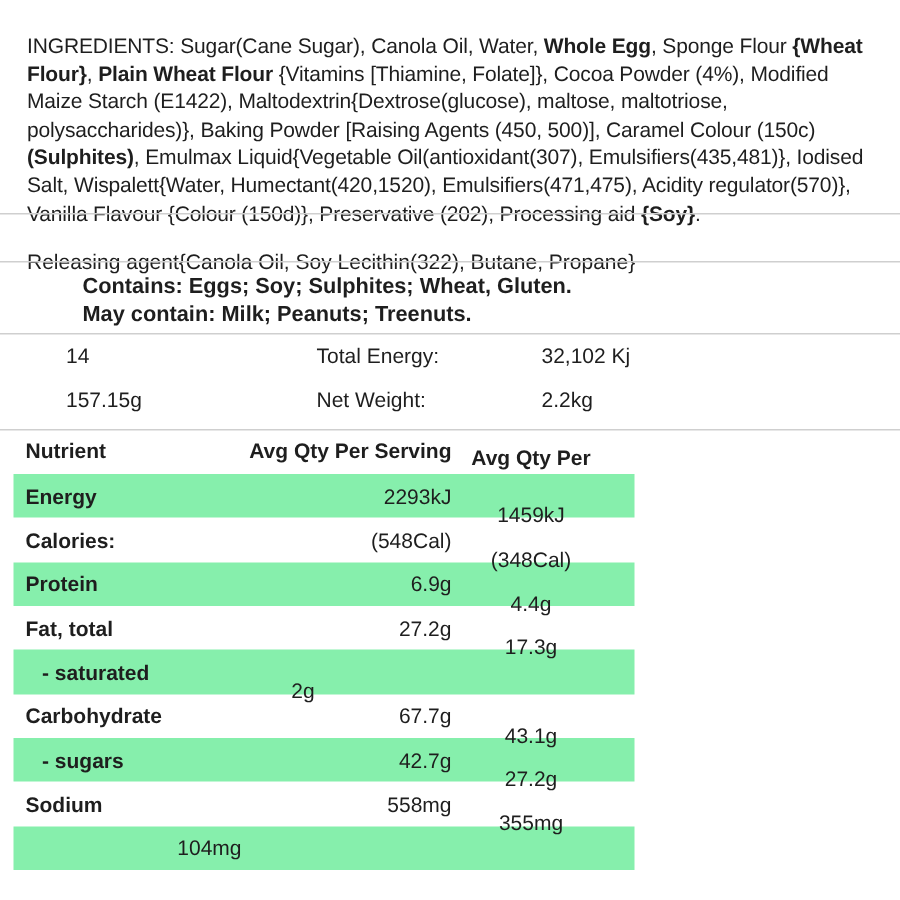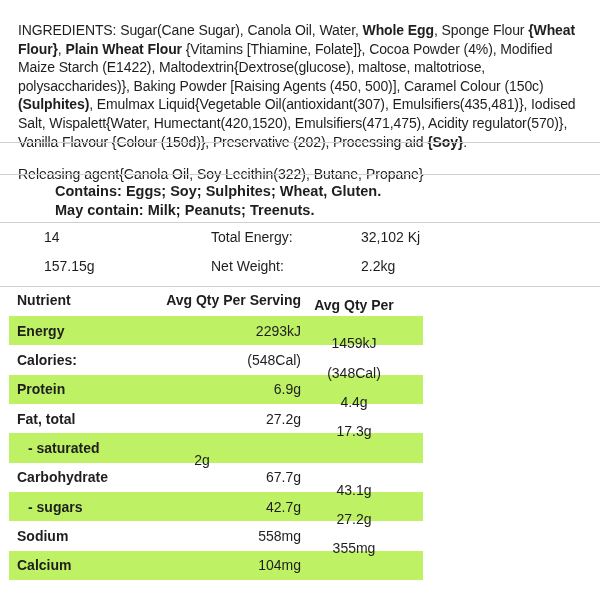--- a/index.html
+++ b/index.html
@@ -35,21 +35,21 @@
   .summary-row .slabel { position:absolute; left:185px; }
   .summary-row .svalue { position:absolute; left:335px; }
   .ntable-header {
     position:absolute; left:9px; top:290px; width:414px;
     display:flex; align-items:center; font-size:14px; font-weight:bold; height:20px;
   }
   .ntable-body { position:absolute; left:9px; top:316px; width:414px; }
   .nrow {
     height:29.33px; display:flex; align-items:center; font-size:14px;
   }
-  .nrow.shaded { background:#bef264; }
+  .nrow.shaded { background:#86efac; }
   .c1 { width:140px; padding-left:8px; box-sizing:border-box; font-weight:bold; }
   .nrow.indent .c1 { padding-left:19px; }
   .c2 { width:152px; text-align:right; }
   .c3 { width:106px; text-align:center;margin-top:25px; }
 </style>
 </head>
 <body>
 
 <div class="page">
 
@@ -121,18 +121,17 @@
       <span class="c1">- sugars</span>
       <span class="c2">42.7g</span>
       <span class="c3">27.2g</span>
     </div>
       <div class="nrow">
       <span class="c1">Sodium</span>
       <span class="c2">558mg</span>
       <span class="c3">355mg</span>
     </div>
       <div class="nrow shaded">
-      <span class="c1">Calcium</span>
       <span class="c2">104mg</span>
     </div>
     </div>
 
 </div>
 
 </body></html>

